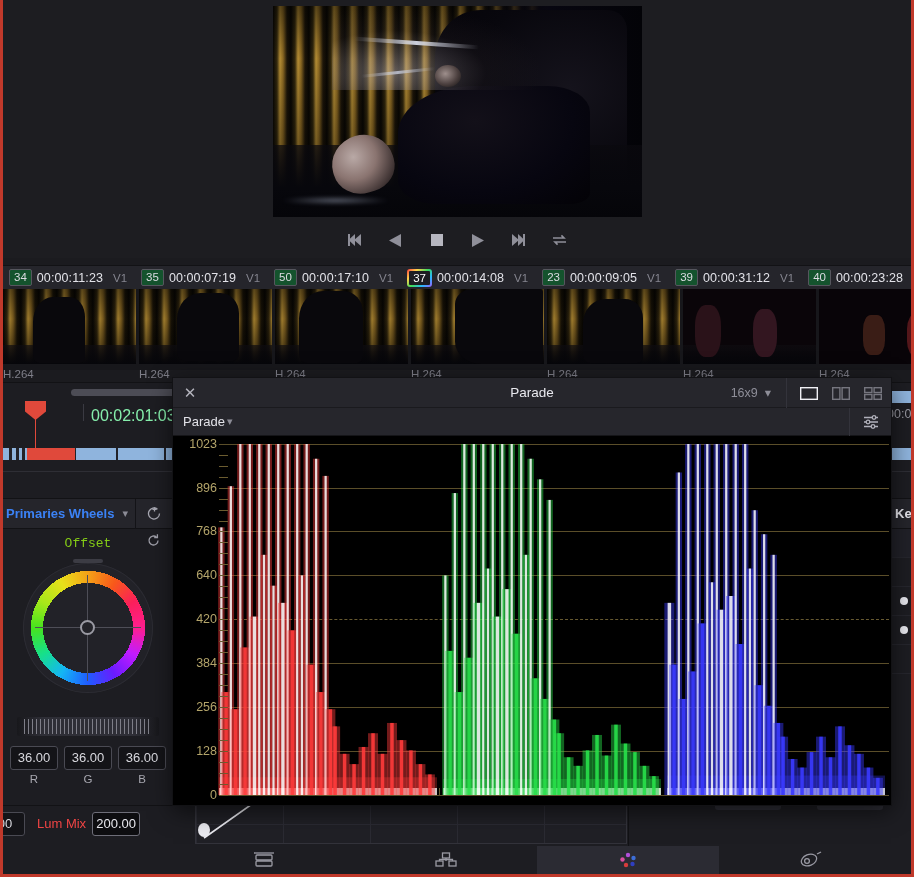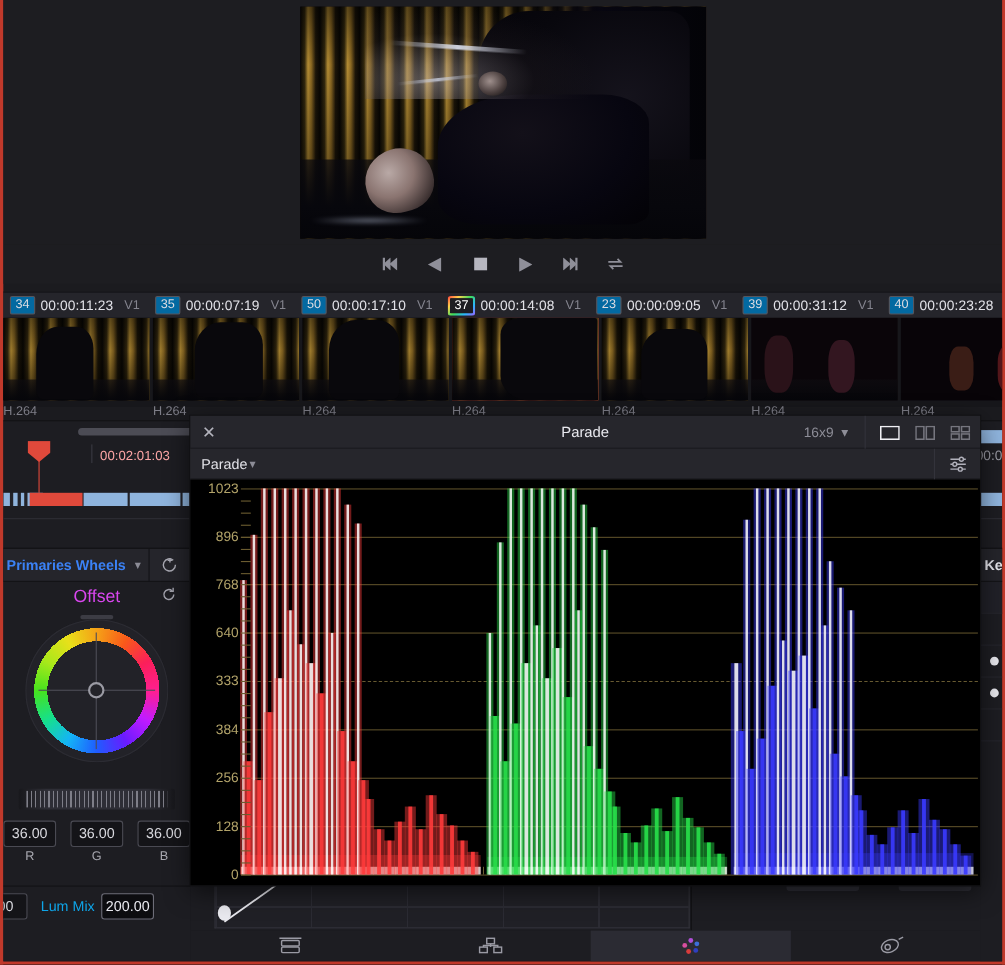--- a/index.html
+++ b/index.html
@@ -60,21 +60,21 @@
   .tbtn { width:22px; height:18px; display:flex; align-items:center; justify-content:center;
           cursor:pointer; }
   .tbtn svg { display:block; }
 
   
   .strip-head { position:absolute; left:0; top:265px; width:908px; height:24px;
                 background:#25252b; display:flex; align-items:center;
                 border-top:1px solid #121215; }
   .clipcell { display:flex; align-items:center; height:24px; flex:0 0 auto; }
   .clipnum { min-width:22px; height:17px; margin:0 5px 0 6px; padding:0 4px;
-             border:1px solid #56565e; border-radius:2px; background:#0369a1;
+             border:1px solid #56565e; border-radius:2px; background:#14532d;
              color:#dcdce2; font-size:11.5px; line-height:15px; text-align:center; }
   .clipnum.sel { border:2px solid transparent; border-radius:3px;
       background:
         linear-gradient(#1d1d22,#1d1d22) padding-box,
         linear-gradient(135deg,#ff3a3a,#ffd24d,#3ddc5a,#2ab7ff,#a15bff) border-box;
       color:#fff; height:18px; line-height:14px; }
   .cliptc { color:#e2e2e8; font-size:12.5px; letter-spacing:.1px; }
   .clipv1 { color:#85858f; font-size:11.5px; margin:0 8px 0 10px; }
 
   .strip { position:absolute; left:0; top:289px; width:908px; height:81px;
@@ -90,21 +90,21 @@
   .th-floor { position:absolute; left:0; bottom:0; width:100%; height:26%;
      background:linear-gradient(180deg, rgba(14,12,16,.7), #06060a); }
   .strip-codec { position:absolute; left:0; top:368px; width:908px; height:14px; }
   .codec { position:absolute; color:#7e7e88; font-size:11.5px; }
 
   
   .tl { position:absolute; left:0; top:382px; width:908px; height:116px;
         background:#1d1d22; border-top:1px solid #121215; }
   .tl-scroll { position:absolute; left:68px; top:6px; width:560px; height:7px;
                background:#4c4c55; border-radius:4px; }
-  .tl-tc { position:absolute; left:88px; top:24px; color:#fca5a5; font-size:12px; }
+  .tl-tc { position:absolute; left:88px; top:24px; color:#86efac; font-size:16px; }
   .tl-tc-div { position:absolute; left:80px; top:21px; width:1px; height:17px; background:#3a3a42; }
   .tl-tc-r { position:absolute; left:884px; top:24px; color:#9a9aa3; font-size:12.5px; }
   .playhead { position:absolute; left:32px; top:20px; width:1px; height:50px; background:#e0493b; }
   .playhead-knob { position:absolute; left:22px; top:18px; width:21px; height:19px;
      background:#e0493b; clip-path:polygon(0 0,100% 0,100% 55%,50% 100%,0 55%); }
   .tl-track { position:absolute; left:0; top:65px; width:908px; height:12px; background:#222228; }
   .seg { position:absolute; top:65px; height:12px; background:#8fb4dd; }
   .seg.red { background:#e0493b; }
   .tl-line { position:absolute; left:0; top:88px; width:908px; height:1px; background:#2e2e35; }
 
@@ -113,21 +113,21 @@
         background:#1d1d22; border-top:1px solid #121215; }
   .lp-head { height:30px; background:#25252b; display:flex; align-items:center;
              border-bottom:1px solid #121215; }
   .lp-title { flex:1; padding-left:3px; color:#3b82f6; font-size:13px; font-weight:bold; }
   .chev { color:#8c8c96; font-size:11px; margin:0 7px 0 2px; }
   .lp-head-btn { width:38px; height:30px; display:flex; align-items:center; justify-content:center;
                  border-left:1px solid #131317; }
   .lp-body { position:relative; height:312px; }
   .lp-sub { height:28px; display:flex; align-items:center; justify-content:center;
             position:relative; }
-  .lp-sub-label { color:#d946ef; font-size:16px; }
+  .lp-sub-label { color:#84cc16; font-size:13px;font-family:Liberation Mono, monospace; }
   .lp-sub-reset { position:absolute; right:12px; top:4px; }
   .wheel-wrap { position:relative; width:150px; height:152px; margin:2px auto 0; }
   .wheel-outer { position:absolute; left:10px; top:4px; width:130px; height:130px;
      border-radius:50%; background:#222228; box-shadow:inset 0 0 0 1px #2c2c33; }
   .wheel-ring { position:absolute; left:16px; top:10px; width:118px; height:118px;
      border-radius:50%;
      background:conic-gradient(from 90deg,
        #ff1f8f 0deg,#c21bff 30deg,#6a1bff 60deg,#1f5cff 90deg,#14b5f5 120deg,
        #16e08a 150deg,#46e31e 180deg,#a8e81a 210deg,#e8e01a 240deg,#f5a117 270deg,
        #f8591a 300deg,#fb1f5a 330deg,#ff1f8f 360deg);
@@ -137,31 +137,31 @@
   .wheel-cross-v { position:absolute; left:74px; top:16px; width:1px; height:106px; background:#4e4e57; }
   .wheel-dot { position:absolute; left:67px; top:61px; width:15px; height:15px;
      border-radius:50%; border:2px solid #9a9aa3; background:#232329; }
   .wheel-tab { position:absolute; left:60px; top:0px; width:30px; height:4px;
      background:#3c3c44; border-radius:2px; }
   .slider-strip { position:relative; width:142px; height:19px; margin:6px auto 0;
      background:linear-gradient(90deg,#18181c,#2e2e36 18%,#2e2e36 82%,#18181c);
      border-radius:2px; overflow:hidden; }
   .slider-ticks { position:absolute; left:7px; top:2px; right:7px; height:15px;
      background:repeating-linear-gradient(90deg,#7e7e88 0px,#7e7e88 1px,transparent 1px,transparent 4px); }
-  .rgb-row { display:flex; justify-content:space-between; gap:6px; margin-top:10px; }
+  .rgb-row { display:flex; justify-content:center; gap:6px; margin-top:10px; }
   .rgb-cell { width:48px; text-align:center; }
   .rgb-val { height:24px; border:1px solid #4a4a53; border-radius:3px; background:#141418;
      color:#d8d8de; font-size:13px; line-height:22px; }
   .rgb-lbl { color:#a8a8b0; font-size:11.5px; margin-top:3px; }
   .lp-foot { position:absolute; left:0; bottom:0; width:170px; height:36px;
      border-top:1px solid #121215; display:flex; align-items:center; }
   .lm-left { width:40px; height:24px; border:1px solid #4a4a53; border-radius:3px;
      background:#141418; color:#d8d8de; font-size:13px; line-height:22px; text-align:center;
      margin-left:-18px; }
-  .lm-lbl { color:#0ea5e9; font-size:13px; margin-left:12px; }
+  .lm-lbl { color:#ef4444; font-size:13px; margin-left:12px; }
   .lm-val { width:48px; height:24px; border:1px solid #6d6d78; border-radius:3px;
      background:#0d0d10; color:#e8e8ee; font-size:13px; line-height:22px; text-align:center;
      margin-left:6px; }
 
   
   .curves { position:absolute; left:170px; top:804px; width:455px; height:42px;
             background:#1d1d22; }
   .curve-box { position:absolute; left:22px; top:0px; width:432px; height:40px;
      border:1px solid #33333b; border-top:none;
      background:
@@ -547,21 +547,21 @@
         <div class="grid-h dash" style="top: 183.328px;"></div>
         <div class="grid-h" style="top: 227.246px;"></div>
         <div class="grid-h" style="top: 271.164px;"></div>
         <div class="grid-h" style="top: 315.082px;"></div>
         <div class="grid-h" style="top: 359px;"></div>
         <div class="ylabels">
           <div class="ylab" style="top: 359px;">0</div>
           <div class="ylab" style="top: 315.082px;">128</div>
           <div class="ylab" style="top: 271.164px;">256</div>
           <div class="ylab" style="top: 227.246px;">384</div>
-          <div class="ylab" style="top: 183.328px;">333</div>
+          <div class="ylab" style="top: 183.328px;">420</div>
           <div class="ylab" style="top: 139.411px;">640</div>
           <div class="ylab" style="top: 95.4927px;">768</div>
           <div class="ylab" style="top: 51.5748px;">896</div>
           <div class="ylab" style="top: 8px;">1023</div>
         </div>
       <div class="xticks"></div>
       <svg id="wave" width="718" height="369" viewBox="0 0 718 369" style="position:absolute;left:0;top:0">
           <g>
             <rect x="46" width="218" y="341.2756598240469" height="17.724340175953103" fill="#ff3b3b" opacity="0.30"></rect>
             <rect x="46" width="218" y="352" height="7" fill="#ffffff" opacity="0.75"></rect>

